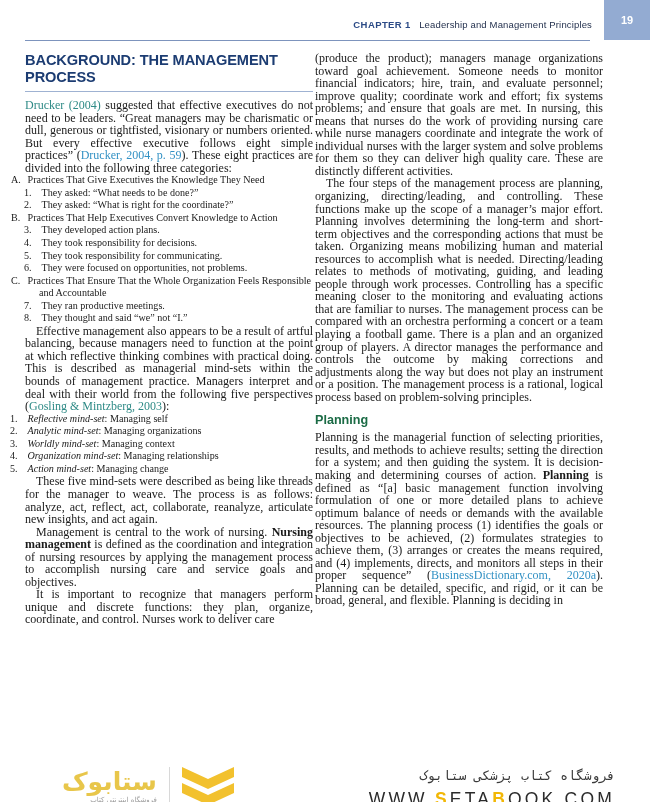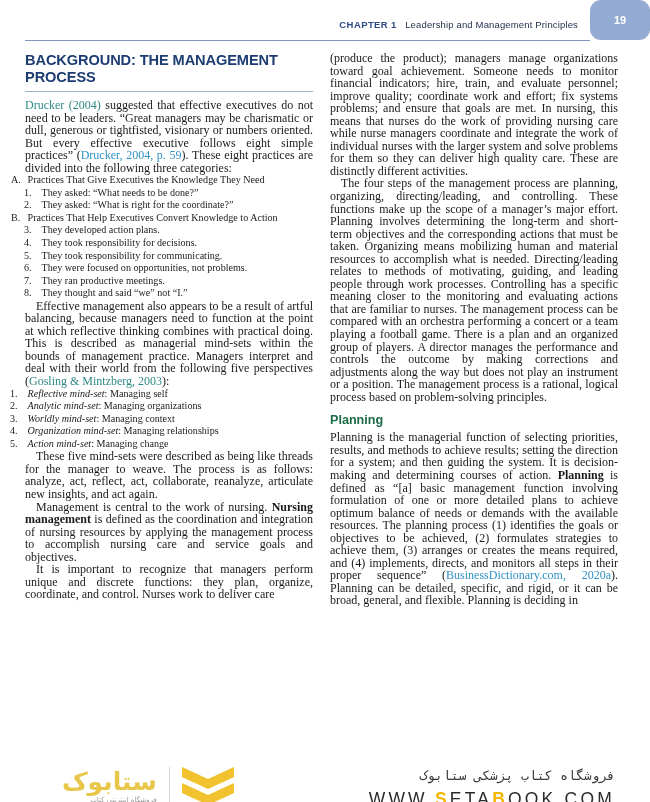--- a/index.html
+++ b/index.html
@@ -44,28 +44,27 @@
   }
   .runhead-chapter {
     font-weight: bold;
     color: #2b4a86;
     letter-spacing: 0.4px;
   }
   .runhead-title {
     color: #25324f;
   }
   .folio-box {
-    width: 60px;
+    width: 46px;
     height: 40px;
     background: #93abd2;
     display: flex;
     align-items: center;
     justify-content: center;
     margin-top: -14px;
-    border-radius: 11px;
   }
   .folio-num {
     font-family: "Liberation Sans", sans-serif;
     font-weight: bold;
     font-size: 11px;
     color: #ffffff;
   }
   .rule {
     position: absolute;
     top: 40px;
@@ -74,21 +73,21 @@
     border-top: 1.2px solid #7d94bd;
   }
 
   
   .cols {
     position: absolute;
     top: 52px;
     left: 25px;
     width: 600px;
     display: flex;
-    gap: 17px;
+    gap: 2px;
   }
   .col {
     width: 288px;
   }
 
   h1.sect {
     font-family: "Liberation Sans", sans-serif;
     font-weight: bold;
     font-size: 14.6px;
     line-height: 17px;
@@ -262,20 +261,23 @@
       <ol class="alpha">
         <li><span class="mk">B.</span> <span>Practices That Help Executives Convert Knowledge to Action</span></li>
       </ol>
       <ol class="num">
         <li><span class="mk">3.</span>&nbsp;<span>They developed action plans.</span></li>
         <li><span class="mk">4.</span>&nbsp;<span>They took responsibility for decisions.</span></li>
         <li><span class="mk">5.</span>&nbsp;<span>They took responsibility for communicating.</span></li>
         <li><span class="mk">6.</span>&nbsp;<span>They were focused on opportunities, not problems.</span></li>
       </ol>
 
+      <ol class="alpha">
+        <li><span class="mk">C.</span> <span>Practices That Ensure That the Whole Organization Feels Responsible and Accountable</span></li>
+      </ol>
       <ol class="num">
         <li><span class="mk">7.</span>&nbsp;<span>They ran productive meetings.</span></li>
         <li><span class="mk">8.</span>&nbsp;<span>They thought and said “we” not “I.”</span></li>
       </ol>
 
       <p class="ind"><span>Effective management also appears to be a result of artful balancing, because managers need to function at the point at which reflective thinking combines with practical doing. This is described as managerial mind-sets within the bounds of management practice. Managers interpret and deal with their world from the following five perspectives (</span><span class="cite">Gosling &amp; Mintzberg, 2003</span><span>):</span></p>
 
       <ol class="numi">
         <li><span class="mk">1.</span>&nbsp;<i>Reflective mind-set</i><span>: Managing self</span></li>
         <li><span class="mk">2.</span>&nbsp;<i>Analytic mind-set</i><span>: Managing organizations</span></li>

